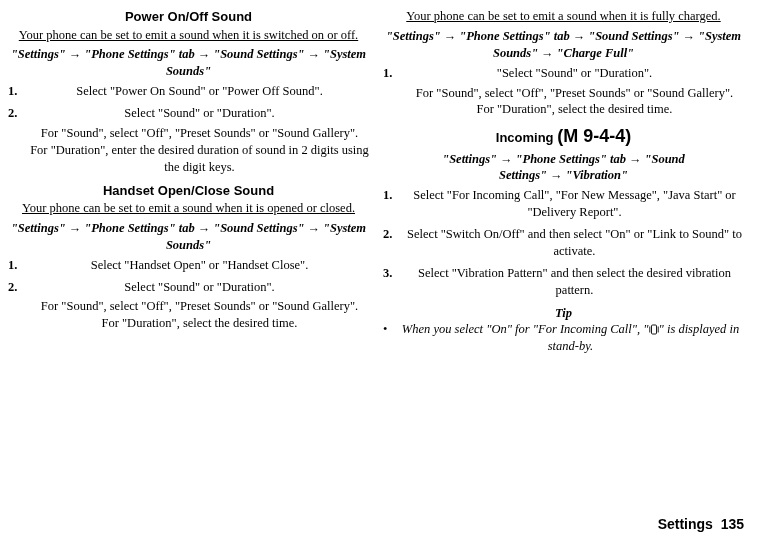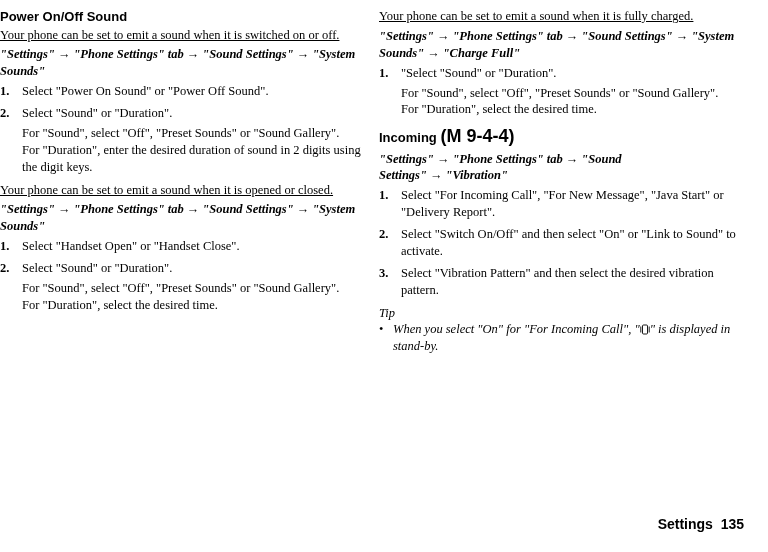--- a/index.html
+++ b/index.html
@@ -10,22 +10,23 @@
     line-height: 1.35;
     color: #000;
     width: 768px;
     height: 552px;
     background: #fff;
     position: relative;
     box-sizing: border-box;
   }
   .page {
     display: flex;
-    padding: 8px 24px 0 0;
+    padding: 8px 24px 0 8px;
     gap: 14px;
+    text-align: center;
   }
   .col {
     flex: 1;
     min-width: 0;
   }
   .sec-title {
     font-family: Arial, Helvetica, sans-serif;
     font-weight: bold;
     font-size: 13px;
     margin-top: 0;
@@ -69,21 +70,21 @@
     margin-top: 3px;
     display: block;
   }
   .mcode {
     font-family: Arial, Helvetica, sans-serif;
     font-weight: bold;
     font-size: 18px;
   }
   .tip-head {
     font-style: italic;
-    font-weight: normal;
+    font-weight: bold;
     margin-top: 6px;
     margin-bottom: 0;
   }
   .tip-item {
     font-style: italic;
     position: relative;
     padding-left: 14px;
     margin-top: 0;
   }
   .tip-item .bullet {
@@ -122,20 +123,21 @@
     <ol class="steps">
       <li>
         <span>Select "Power On Sound" or "Power Off Sound".</span>
       </li>
       <li>
         <span>Select "Sound" or "Duration".</span>
         <span class="sub">For "Sound", select "Off", "Preset Sounds" or "Sound Gallery".<br>For "Duration", enter the desired duration of sound in 2 digits using the digit keys.</span>
       </li>
     </ol>
 
+    <p class="sec-title spaced-top">Handset Open/Close Sound</p>
     <p class="body-p">Your phone can be set to emit a sound when it is opened or closed.</p>
     <p class="path">
       <span>"Settings"</span><span class="arrow">→</span><span>"Phone Settings" tab</span><span class="arrow">→</span><span>"Sound Settings"</span><span class="arrow">→</span><span>"System Sounds"</span>
     </p>
     <ol class="steps">
       <li>
         <span>Select "Handset Open" or "Handset Close".</span>
       </li>
       <li>
         <span>Select "Sound" or "Duration".</span>

